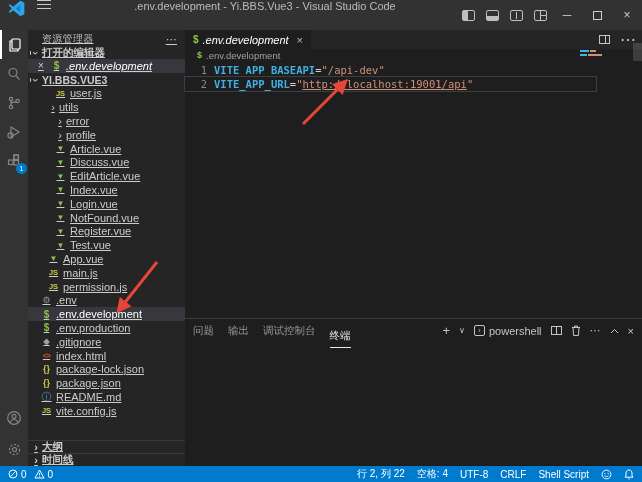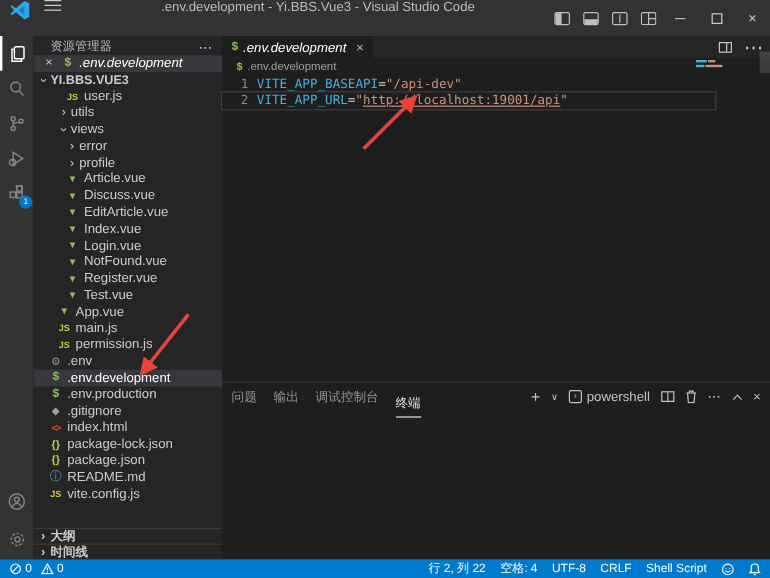--- a/index.html
+++ b/index.html
@@ -28,21 +28,21 @@
   
   .activitybar { width:28px; background:#333333; display:flex; flex-direction:column; align-items:center; }
   .ab-slot { width:28px; height:29px; display:flex; align-items:center; justify-content:center; position:relative; }
   .ab-slot.active { border-left:2px solid #ffffff; }
   .ab-slot svg { stroke:#858585; fill:none; stroke-width:1.2; }
   .ab-slot.active svg { stroke:#ffffff; }
   .ab-badge { position:absolute; right:1px; bottom:1px; min-width:11px; height:11px; border-radius:6px; background:#007acc; color:#fff; font-size:7px; line-height:11px; text-align:center; }
   .ab-bottom { margin-top:auto; display:flex; flex-direction:column; align-items:center; }
 
   
-  .sidebar { width:157px; background:#252526; display:flex; flex-direction:column; font-size:11px; overflow:hidden; }
+  .sidebar { width:157px; background:#252526; display:flex; flex-direction:column; font-size:11px; overflow:hidden;text-decoration:underline; }
   .sidebar-title { height:16px; display:flex; align-items:center; padding:2px 8px 0 14px; color:#bbbbbb; font-size:10px; letter-spacing:.3px; }
   .sidebar-title .more { margin-left:auto; color:#cccccc; font-size:11px; }
   .sec-header { height:13px; display:flex; align-items:center; font-weight:bold; color:#cccccc; font-size:10.5px; padding-left:2px; }
   .sec-header .chev { width:12px; text-align:center; font-weight:normal; }
   .oe-row { height:13.5px; display:flex; align-items:center; background:#37373d; color:#ffffff; padding-left:10px; }
   .oe-row .close { width:12px; color:#cccccc; font-size:10px; }
   .oe-row .name { font-style:italic; font-size:11px; }
   .chevron { width:12px; text-align:center; color:#cccccc; display:inline-block; font-size:11px; }
   .chevron.expanded { transform:rotate(90deg); }
   .tree { flex:0 0 auto; }
@@ -71,21 +71,21 @@
   .editor-actions { position:absolute; right:6px; top:0; height:19px; display:flex; align-items:center; gap:10px; color:#cccccc; }
   .split-icon { width:11px; height:9px; border:1px solid #c5c5c5; position:relative; }
   .split-icon::before { content:""; position:absolute; left:50%; top:0; bottom:0; border-left:1px solid #c5c5c5; }
   .breadcrumb { height:12px; display:flex; align-items:center; font-size:9.5px; color:#a0a0a0; padding-left:12px; gap:4px; }
   .breadcrumb .dollar { color:#8dc149; font-weight:bold; font-size:9px; }
   .code { font-family:"DejaVu Sans Mono", monospace; font-size:10.5px; line-height:14px; padding-top:2px; }
   .code-row { display:flex; height:14px; align-items:center; width:calc(100% - 46px); }
   .code-row.current { outline:1px solid #3e3e42; }
   .line-num { width:22px; text-align:right; color:#858585; flex:0 0 22px; }
   .line-code { padding-left:7px; white-space:pre; }
-  .tok-key { color:#3fb1e3; }
+  .tok-key { color:#3fb1e3;font-weight:bold; }
   .tok-op { color:#d4d4d4; }
   .tok-str { color:#ce9178; }
   .tok-link { color:#ce9178; text-decoration:underline; }
   .minimap { position:absolute; right:36px; top:20px; width:26px; }
   .mm-line { height:2px; margin-bottom:2px; display:flex; gap:1px; }
   .mm-key { background:#3fb1e3; height:2px; }
   .mm-str { background:#ce9178; height:2px; }
   .mm-slider { position:absolute; right:0; top:13px; width:9px; height:18px; background:rgba(121,121,121,.35); }
 
   
@@ -205,41 +205,41 @@
             </svg>
         </div>
       </div>
     </div>
 
     <div class="sidebar">
       <div class="sidebar-title">
         <span>资源管理器</span>
         <span class="more">⋯</span>
       </div>
+      <div class="sec-header">
+        <span class="chev chevron expanded">›</span>
+        <span>打开的编辑器</span>
+      </div>
       <div class="oe-row">
         <span class="close">×</span>
         <span class="ficon ficon-shell">$</span>
         <span class="name">.env.development</span>
       </div>
       <div class="sec-header" style="height:14px;">
         <span class="chev chevron expanded">›</span>
         <span>YI.BBS.VUE3</span>
       </div>
       <div class="tree" id="file-tree">
           <div class="tree-row" style="padding-left: 26px;">
             <span class="ficon ficon-js">JS</span>
             <span class="tree-label">user.js</span>
           </div>
           <div class="tree-row" style="padding-left: 19px;">
             <span class="chevron">›</span>
             <span class="tree-label">utils</span>
-          </div>
-          <div class="tree-row" style="padding-left: 19px;">
-            <span class="chevron expanded">›</span>
-            <span class="tree-label">views</span>
           </div>
           <div class="tree-row" style="padding-left: 26px;">
             <span class="chevron">›</span>
             <span class="tree-label">error</span>
           </div>
           <div class="tree-row" style="padding-left: 26px;">
             <span class="chevron">›</span>
             <span class="tree-label">profile</span>
           </div>
           <div class="tree-row" style="padding-left: 26px;">

